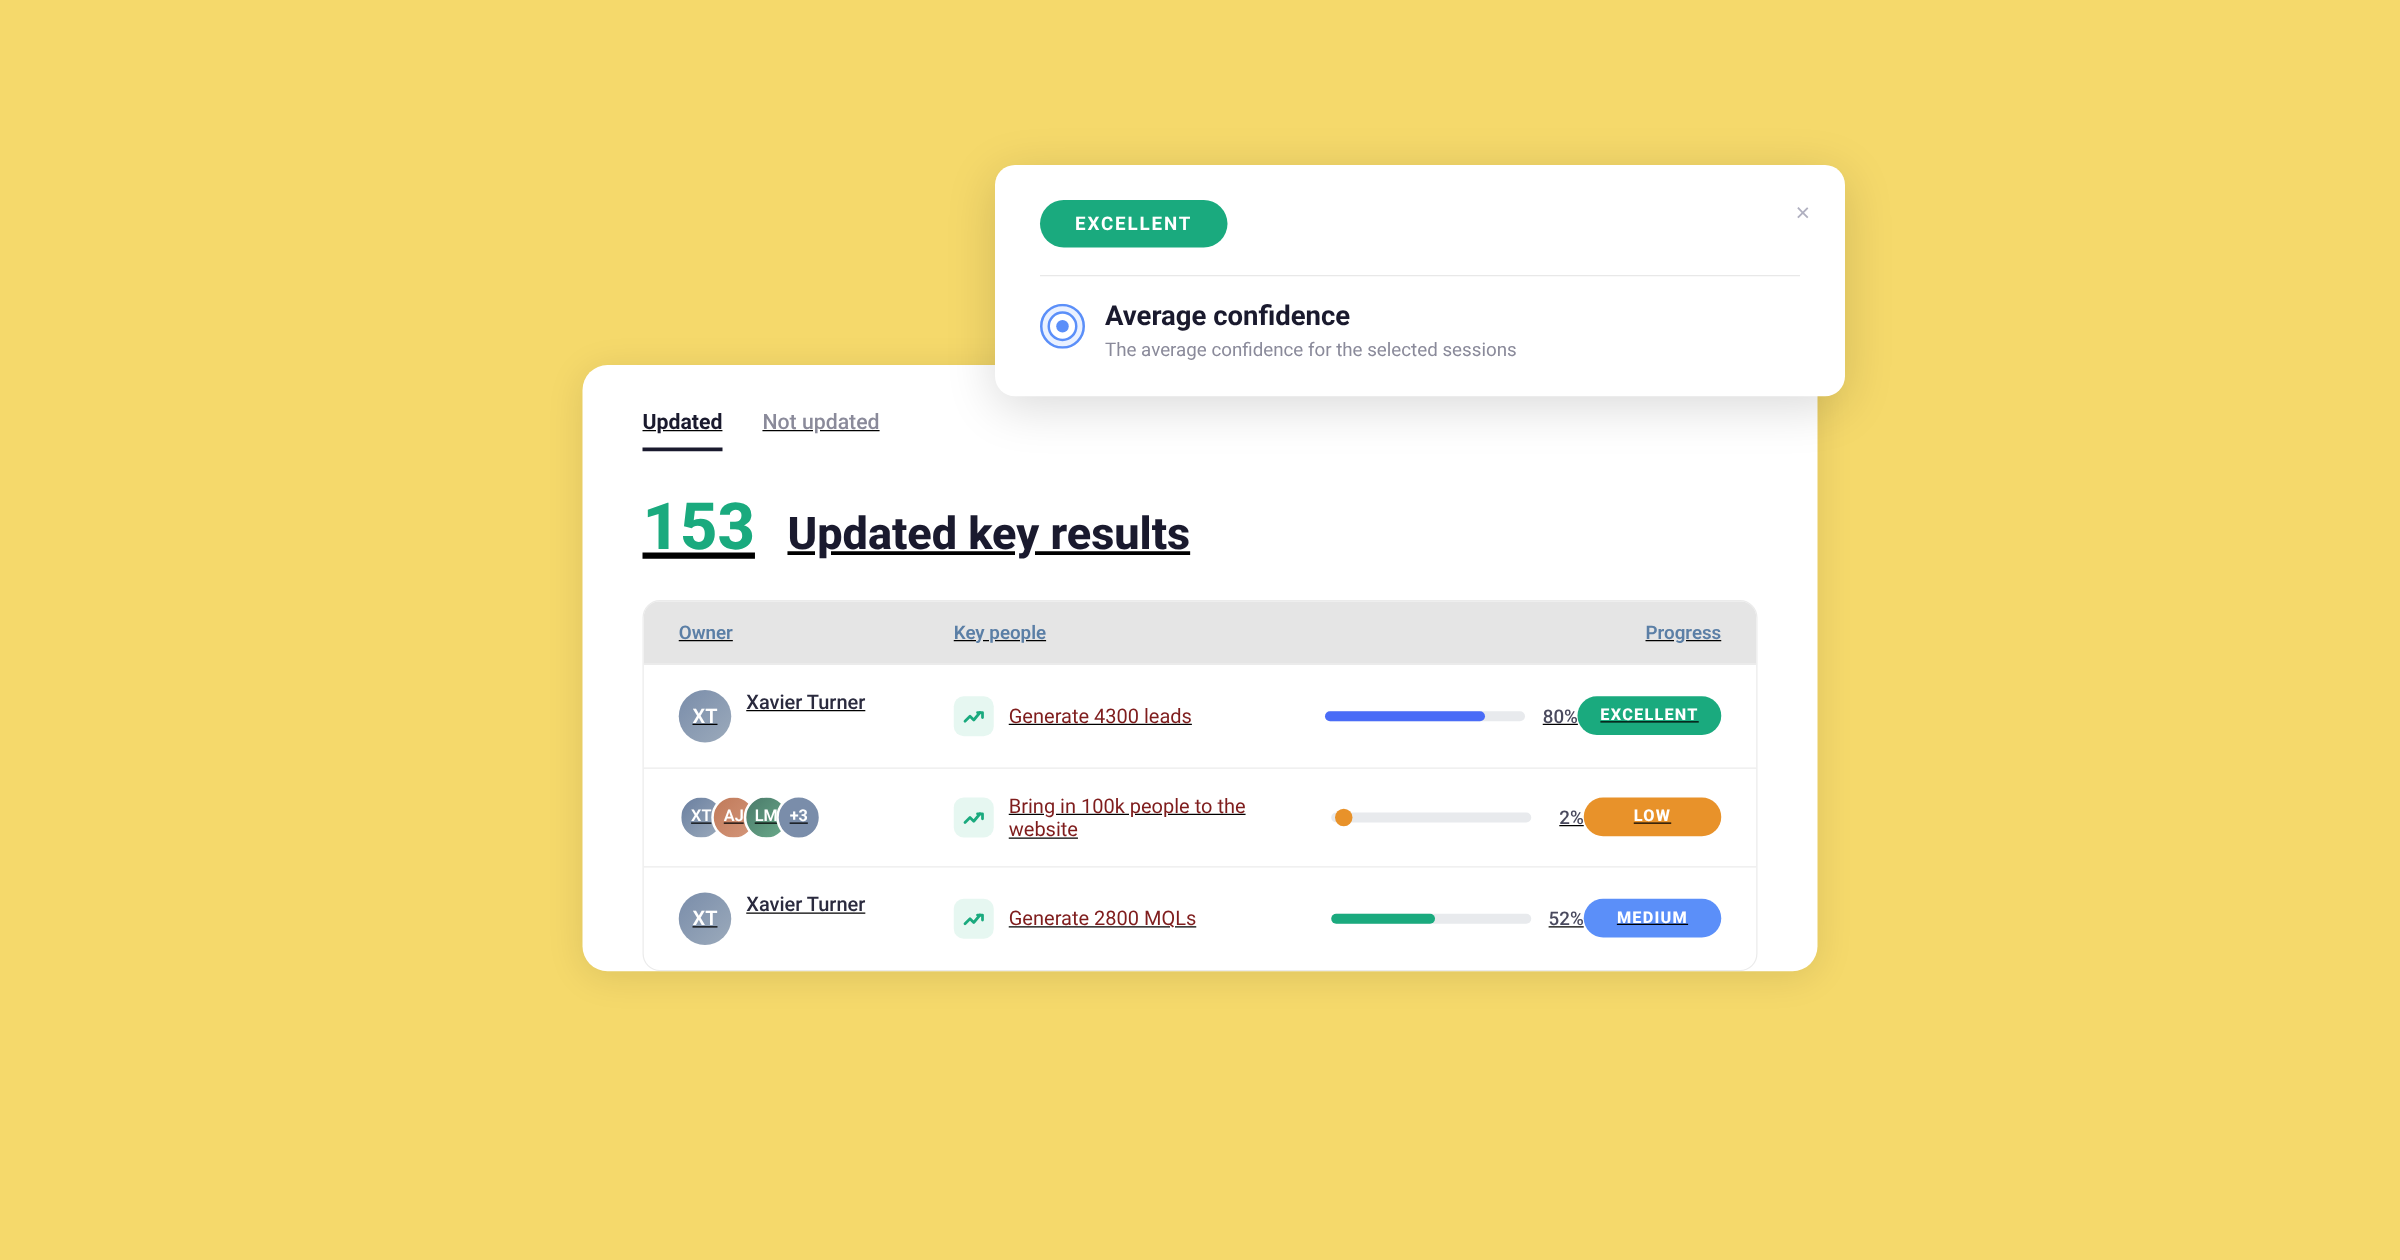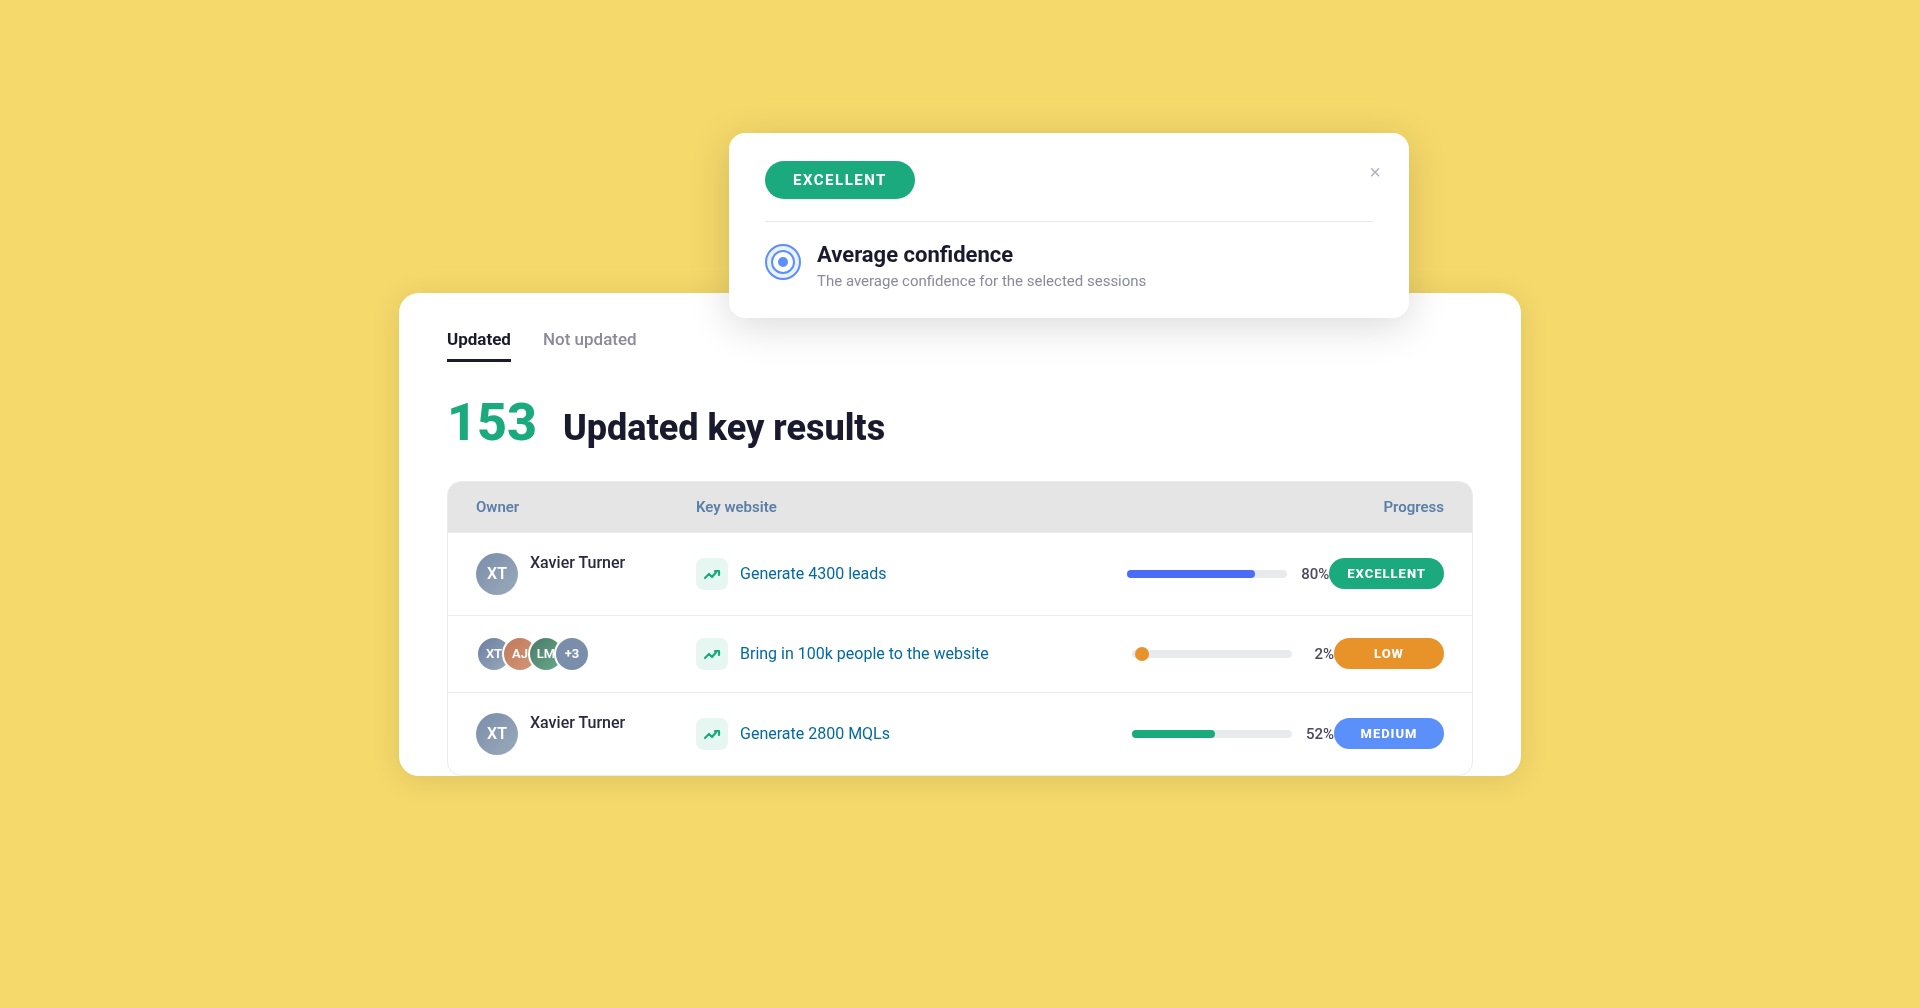--- a/index.html
+++ b/index.html
@@ -10,22 +10,23 @@
       background-color: #f5d96b;
       display: flex;
       align-items: center;
       justify-content: center;
       font-family: -apple-system, BlinkMacSystemFont, 'Segoe UI', Roboto, sans-serif;
       overflow: hidden;
     }
 
     .page-wrapper {
       position: relative;
-      width: 1122px;
+      width: 988px;
       margin-top: 60px;
+      text-decoration: underline;
     }
 
     
     .tooltip-card {
       position: absolute;
       top: -160px;
       left: 330px;
       width: 680px;
       background: #ffffff;
       border-radius: 16px;
@@ -255,21 +256,21 @@
       justify-content: center;
       flex-shrink: 0;
     }
 
     .kr-icon-green {
       background: #e6f7f1;
     }
 
     .kr-text {
       font-size: 16px;
-      color: #0369a1;
+      color: #7f1d1d;
     }
 
     
     .progress-cell {
       display: flex;
       align-items: center;
       justify-content: flex-end;
     }
 
     .progress-bar-track {
@@ -375,21 +376,21 @@
 
     <div class="results-heading">
       <span class="results-count">153</span>
       <span class="results-label">Updated key results</span>
     </div>
 
     <div class="table-container">
 
       <div class="table-header">
         <div class="table-header-cell">Owner</div>
-        <div class="table-header-cell">Key website</div>
+        <div class="table-header-cell">Key people</div>
         <div class="table-header-cell progress-col">Progress</div>
       </div>
 
       <div class="table-row">
         <div class="owner-cell">
           <div class="avatar-single face-xavier">
             <span>XT</span>
           </div>
           <span class="owner-name">Xavier Turner</span>
         </div>

